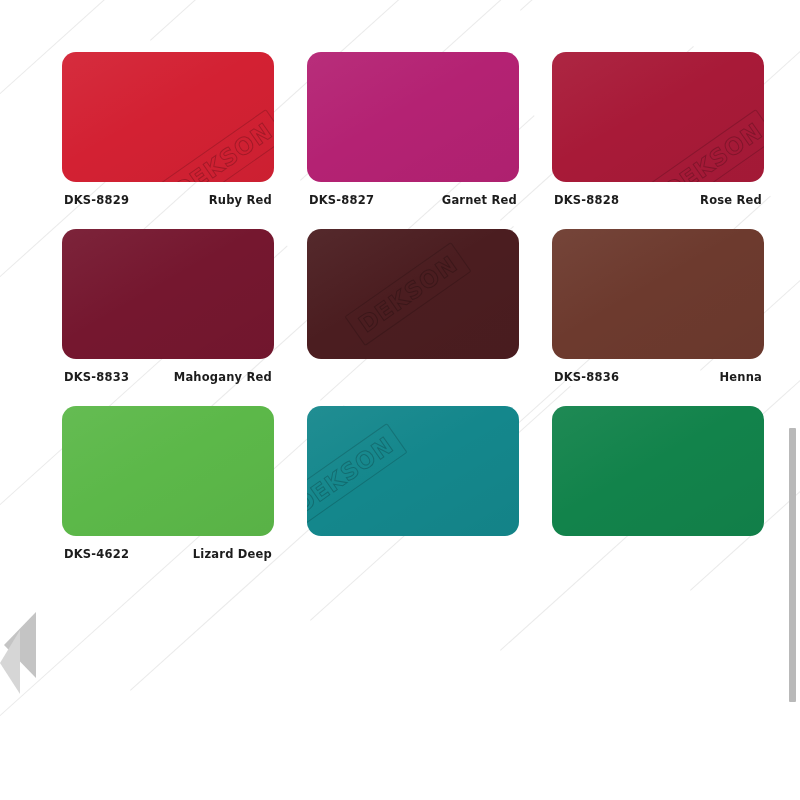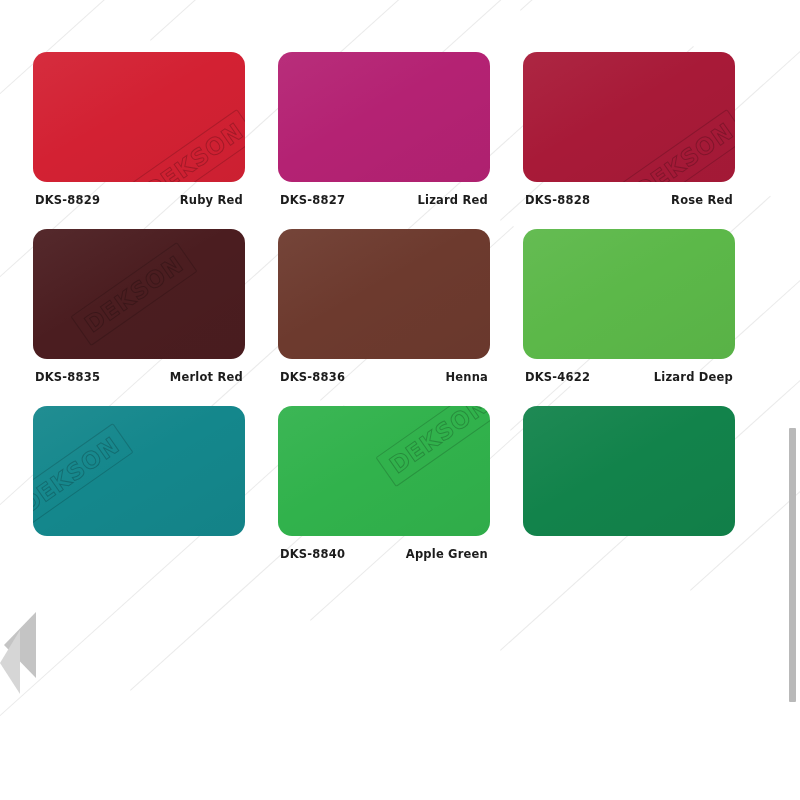--- a/index.html
+++ b/index.html
@@ -36,21 +36,21 @@
     height: 1px;
     width: 460px;
     transform-origin: 0 0;
     transform: rotate(-42deg);
     opacity: .55;
   }
 
   
   .grid {
     position: absolute;
-    left: 33px;
+    left: 62px;
     top: 52px;
     width: 712px;
     display: grid;
     grid-template-columns: repeat(3, 212px);
     column-gap: 33px;
     row-gap: 22px;
     z-index: 10;
   }
 
   .swatch-cell {
@@ -181,67 +181,61 @@
         </div>
         <div class="caption">
           <span class="code">DKS-8829</span>
           <span class="name">Ruby Red</span>
         </div>
       </div>
       <div class="swatch-cell">
         <div class="chip" title="Garnet Red" style="background: rgb(180, 34, 115);"></div>
         <div class="caption">
           <span class="code">DKS-8827</span>
-          <span class="name">Lizard Red</span>
+          <span class="name">Garnet Red</span>
         </div>
       </div>
       <div class="swatch-cell">
         <div class="chip" title="Rose Red" style="background: rgb(168, 26, 56);">
           <div class="wm p-br dark">DEKSON</div>
         </div>
         <div class="caption">
           <span class="code">DKS-8828</span>
           <span class="name">Rose Red</span>
         </div>
       </div>
       <div class="swatch-cell">
+        <div class="chip" title="Mahogany Red" style="background: rgb(117, 23, 47);"></div>
+        <div class="caption">
+          <span class="code">DKS-8833</span>
+          <span class="name">Mahogany Red</span>
+        </div>
+      </div>
+      <div class="swatch-cell">
         <div class="chip" title="Merlot Red" style="background: rgb(75, 29, 32);">
           <div class="wm p-c dark">DEKSON</div>
         </div>
-        <div class="caption">
-          <span class="code">DKS-8835</span>
-          <span class="name">Merlot Red</span>
-        </div>
       </div>
       <div class="swatch-cell">
         <div class="chip" title="Henna" style="background: rgb(109, 58, 46);"></div>
         <div class="caption">
           <span class="code">DKS-8836</span>
           <span class="name">Henna</span>
         </div>
       </div>
       <div class="swatch-cell">
         <div class="chip" title="Lizard Green" style="background: rgb(92, 184, 73);"></div>
         <div class="caption">
           <span class="code">DKS-4622</span>
           <span class="name">Lizard Deep</span>
         </div>
       </div>
       <div class="swatch-cell">
         <div class="chip" title="Torquoise Green" style="background: rgb(20, 135, 140);">
           <div class="wm p-cl dark">DEKSON</div>
-        </div>
-      </div>
-      <div class="swatch-cell">
-        <div class="chip" title="Apple Green" style="background: rgb(49, 178, 76);">
-          <div class="wm p-tr dark">DEKSON</div>
-        </div>
-        <div class="caption">
-          <span class="code">DKS-8840</span>
-          <span class="name">Apple Green</span>
         </div>
       </div>
       <div class="swatch-cell">
         <div class="chip" title="Jade Green" style="background: rgb(18, 131, 75);"></div>
       </div>
     </div>
 
   <div class="nav-prev">
     <svg width="42" height="86" viewBox="0 0 42 86" aria-hidden="true">
       <polygon points="36,4 36,70 4,37" fill="#c4c4c4"></polygon>

